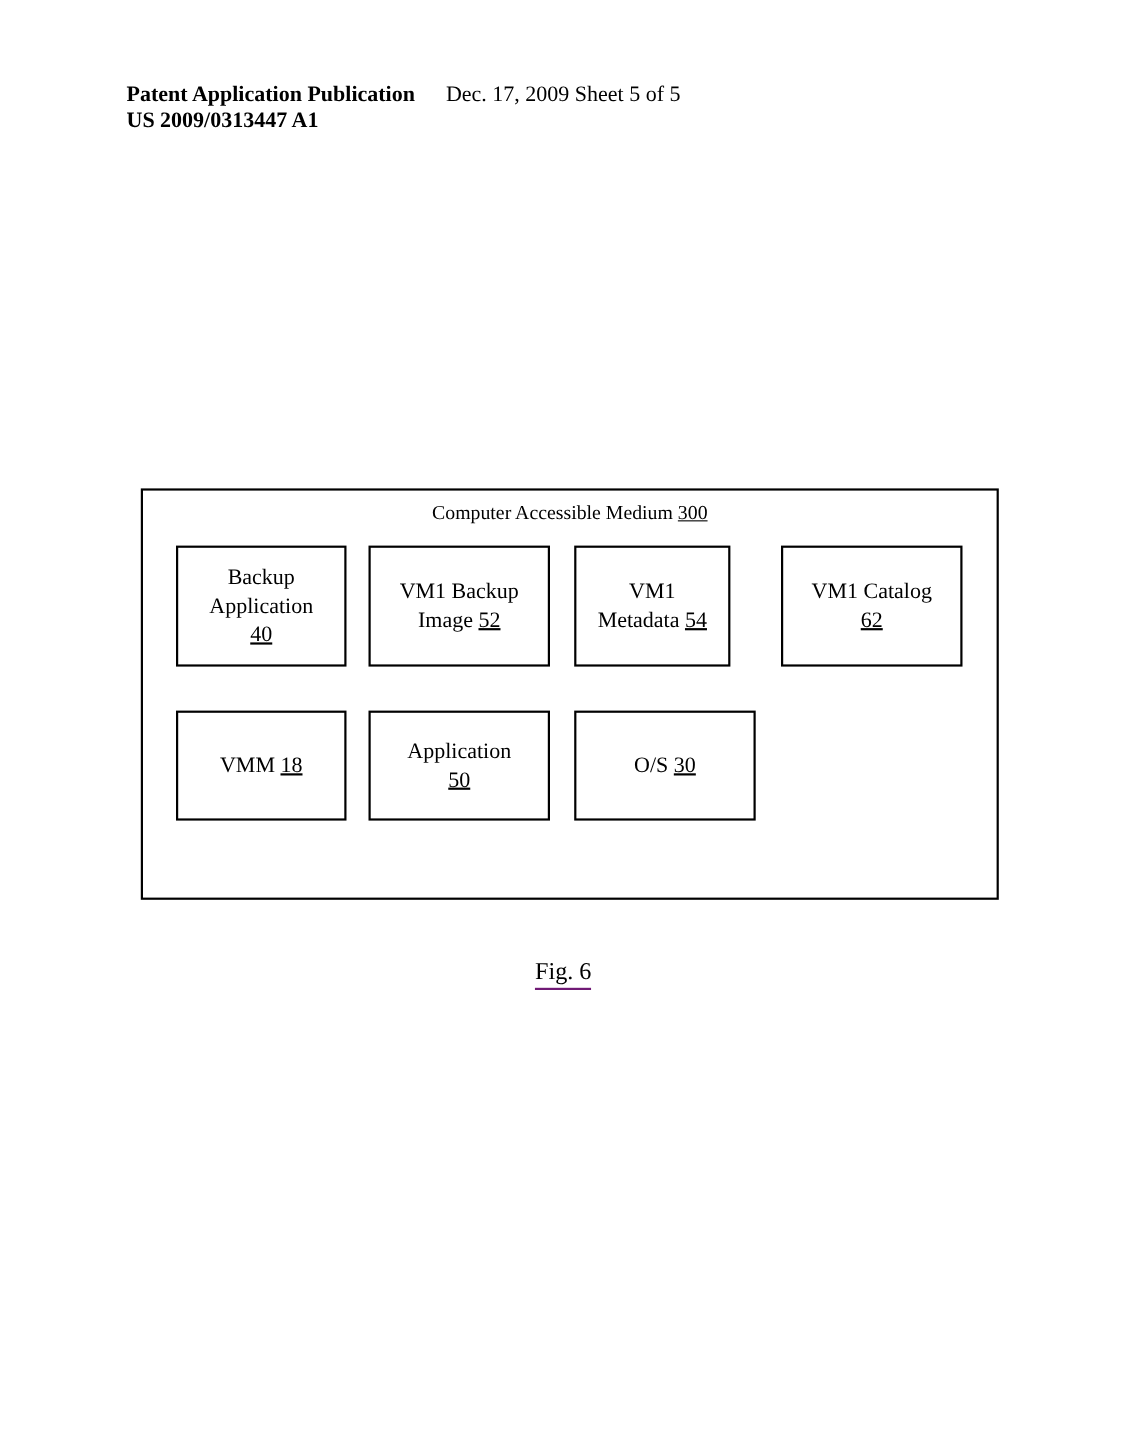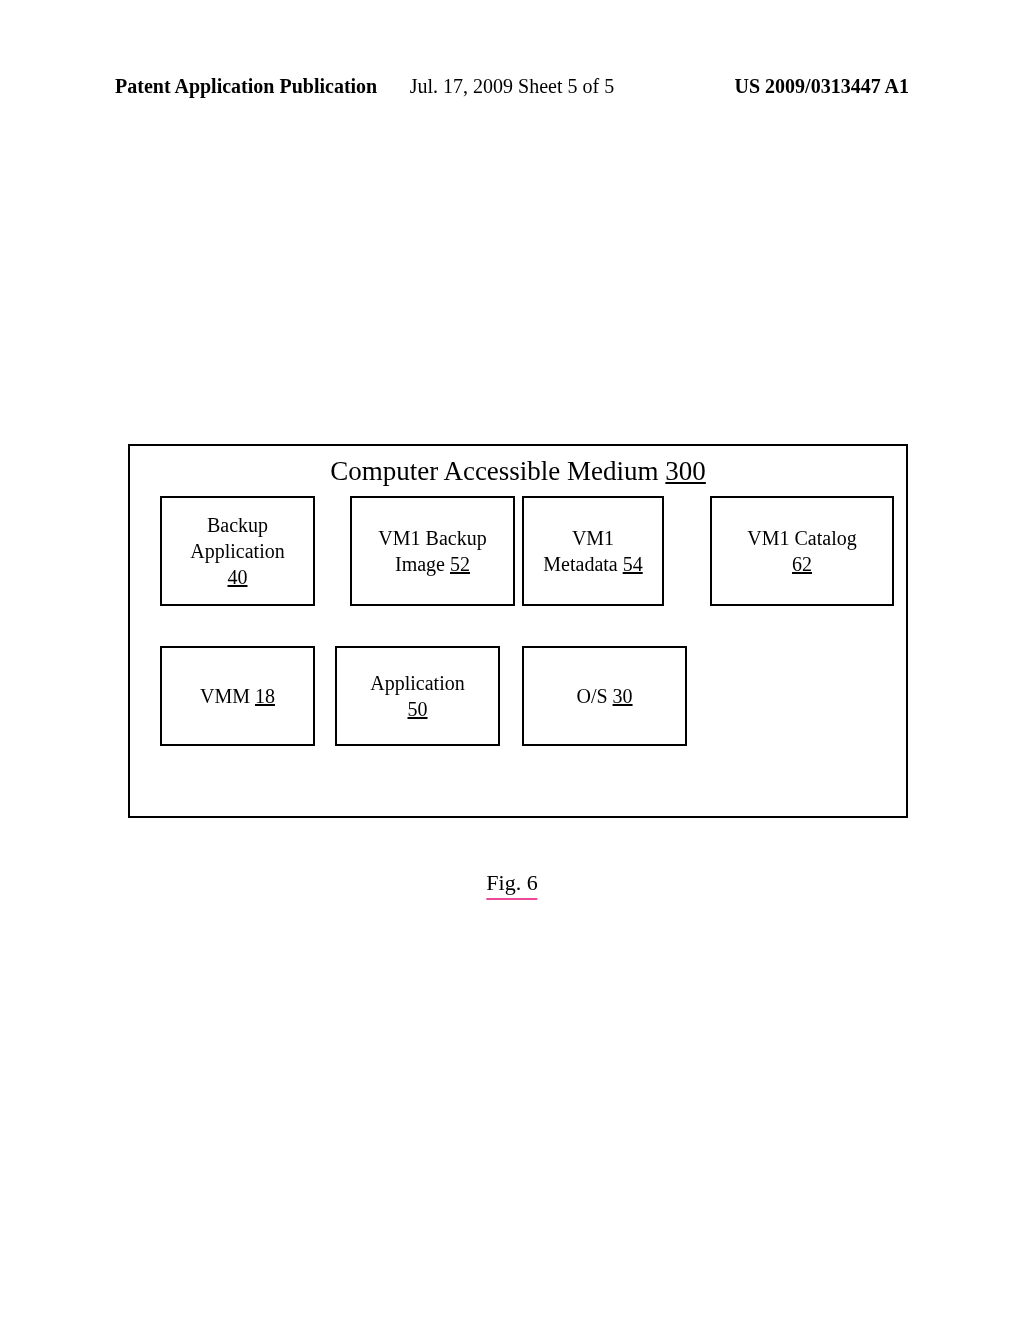--- a/index.html
+++ b/index.html
@@ -1,18 +1,19 @@
 <!DOCTYPE html>
 <html><head>
   <meta charset="utf-8">
   <style>
     * {
       margin: 0;
       padding: 0;
       box-sizing: border-box;
+      flex-direction: column;
     }
     body {
       width: 1024px;
       height: 1320px;
       background: #fff;
       font-family: 'Times New Roman', Times, serif;
       position: relative;
     }
     .header {
       position: absolute;
@@ -41,21 +42,21 @@
       left: 128px;
       width: 780px;
       height: 374px;
       border: 2px solid #000;
     }
     .diagram-title {
       position: absolute;
       top: 10px;
       left: 50%;
       transform: translateX(-50%);
-      font-size: 27px;
+      font-size: 18px;
       white-space: nowrap;
     }
     .underline-num {
       text-decoration: underline;
     }
     .box {
       position: absolute;
       border: 2px solid #000;
       display: flex;
       flex-direction: column;
@@ -70,42 +71,42 @@
     }
     .row1 {
       top: 50px;
       height: 110px;
     }
     .row2 {
       top: 200px;
       height: 100px;
     }
     .box1 { left: 30px; width: 155px; }
-    .box2 { left: 220px; width: 165px; justify-content: center; }
+    .box2 { left: 205px; width: 165px; justify-content: center; }
     .box3 { left: 392px; width: 142px; }
-    .box4 { left: 580px; width: 184px; text-align: center; }
+    .box4 { left: 580px; width: 165px; text-align: center; }
     .box5 { left: 30px; width: 155px; }
     .box6 { left: 205px; width: 165px; }
     .box7 { left: 392px; width: 165px; }
     .figure-caption {
       position: absolute;
       top: 870px;
       left: 50%;
       transform: translateX(-50%);
       font-size: 22px;
-      border-bottom: 2px solid #ec4899;
+      border-bottom: 2px solid #701a75;
       padding-bottom: 2px;
     }
   </style>
 </head>
 <body>
 
 <div class="header">
   <div class="header-left">Patent Application Publication</div>
-  <div class="header-center">Jul. 17, 2009  Sheet 5 of 5</div>
+  <div class="header-center">Dec. 17, 2009  Sheet 5 of 5</div>
   <div class="header-right">US 2009/0313447 A1</div>
 </div>
 
 <div class="diagram-container">
   <div class="diagram-title">
     <span>Computer Accessible Medium </span><span class="underline-num">300</span>
   </div>
 
   <div class="box row1 box1">
     <div class="box-line">Backup</div>

